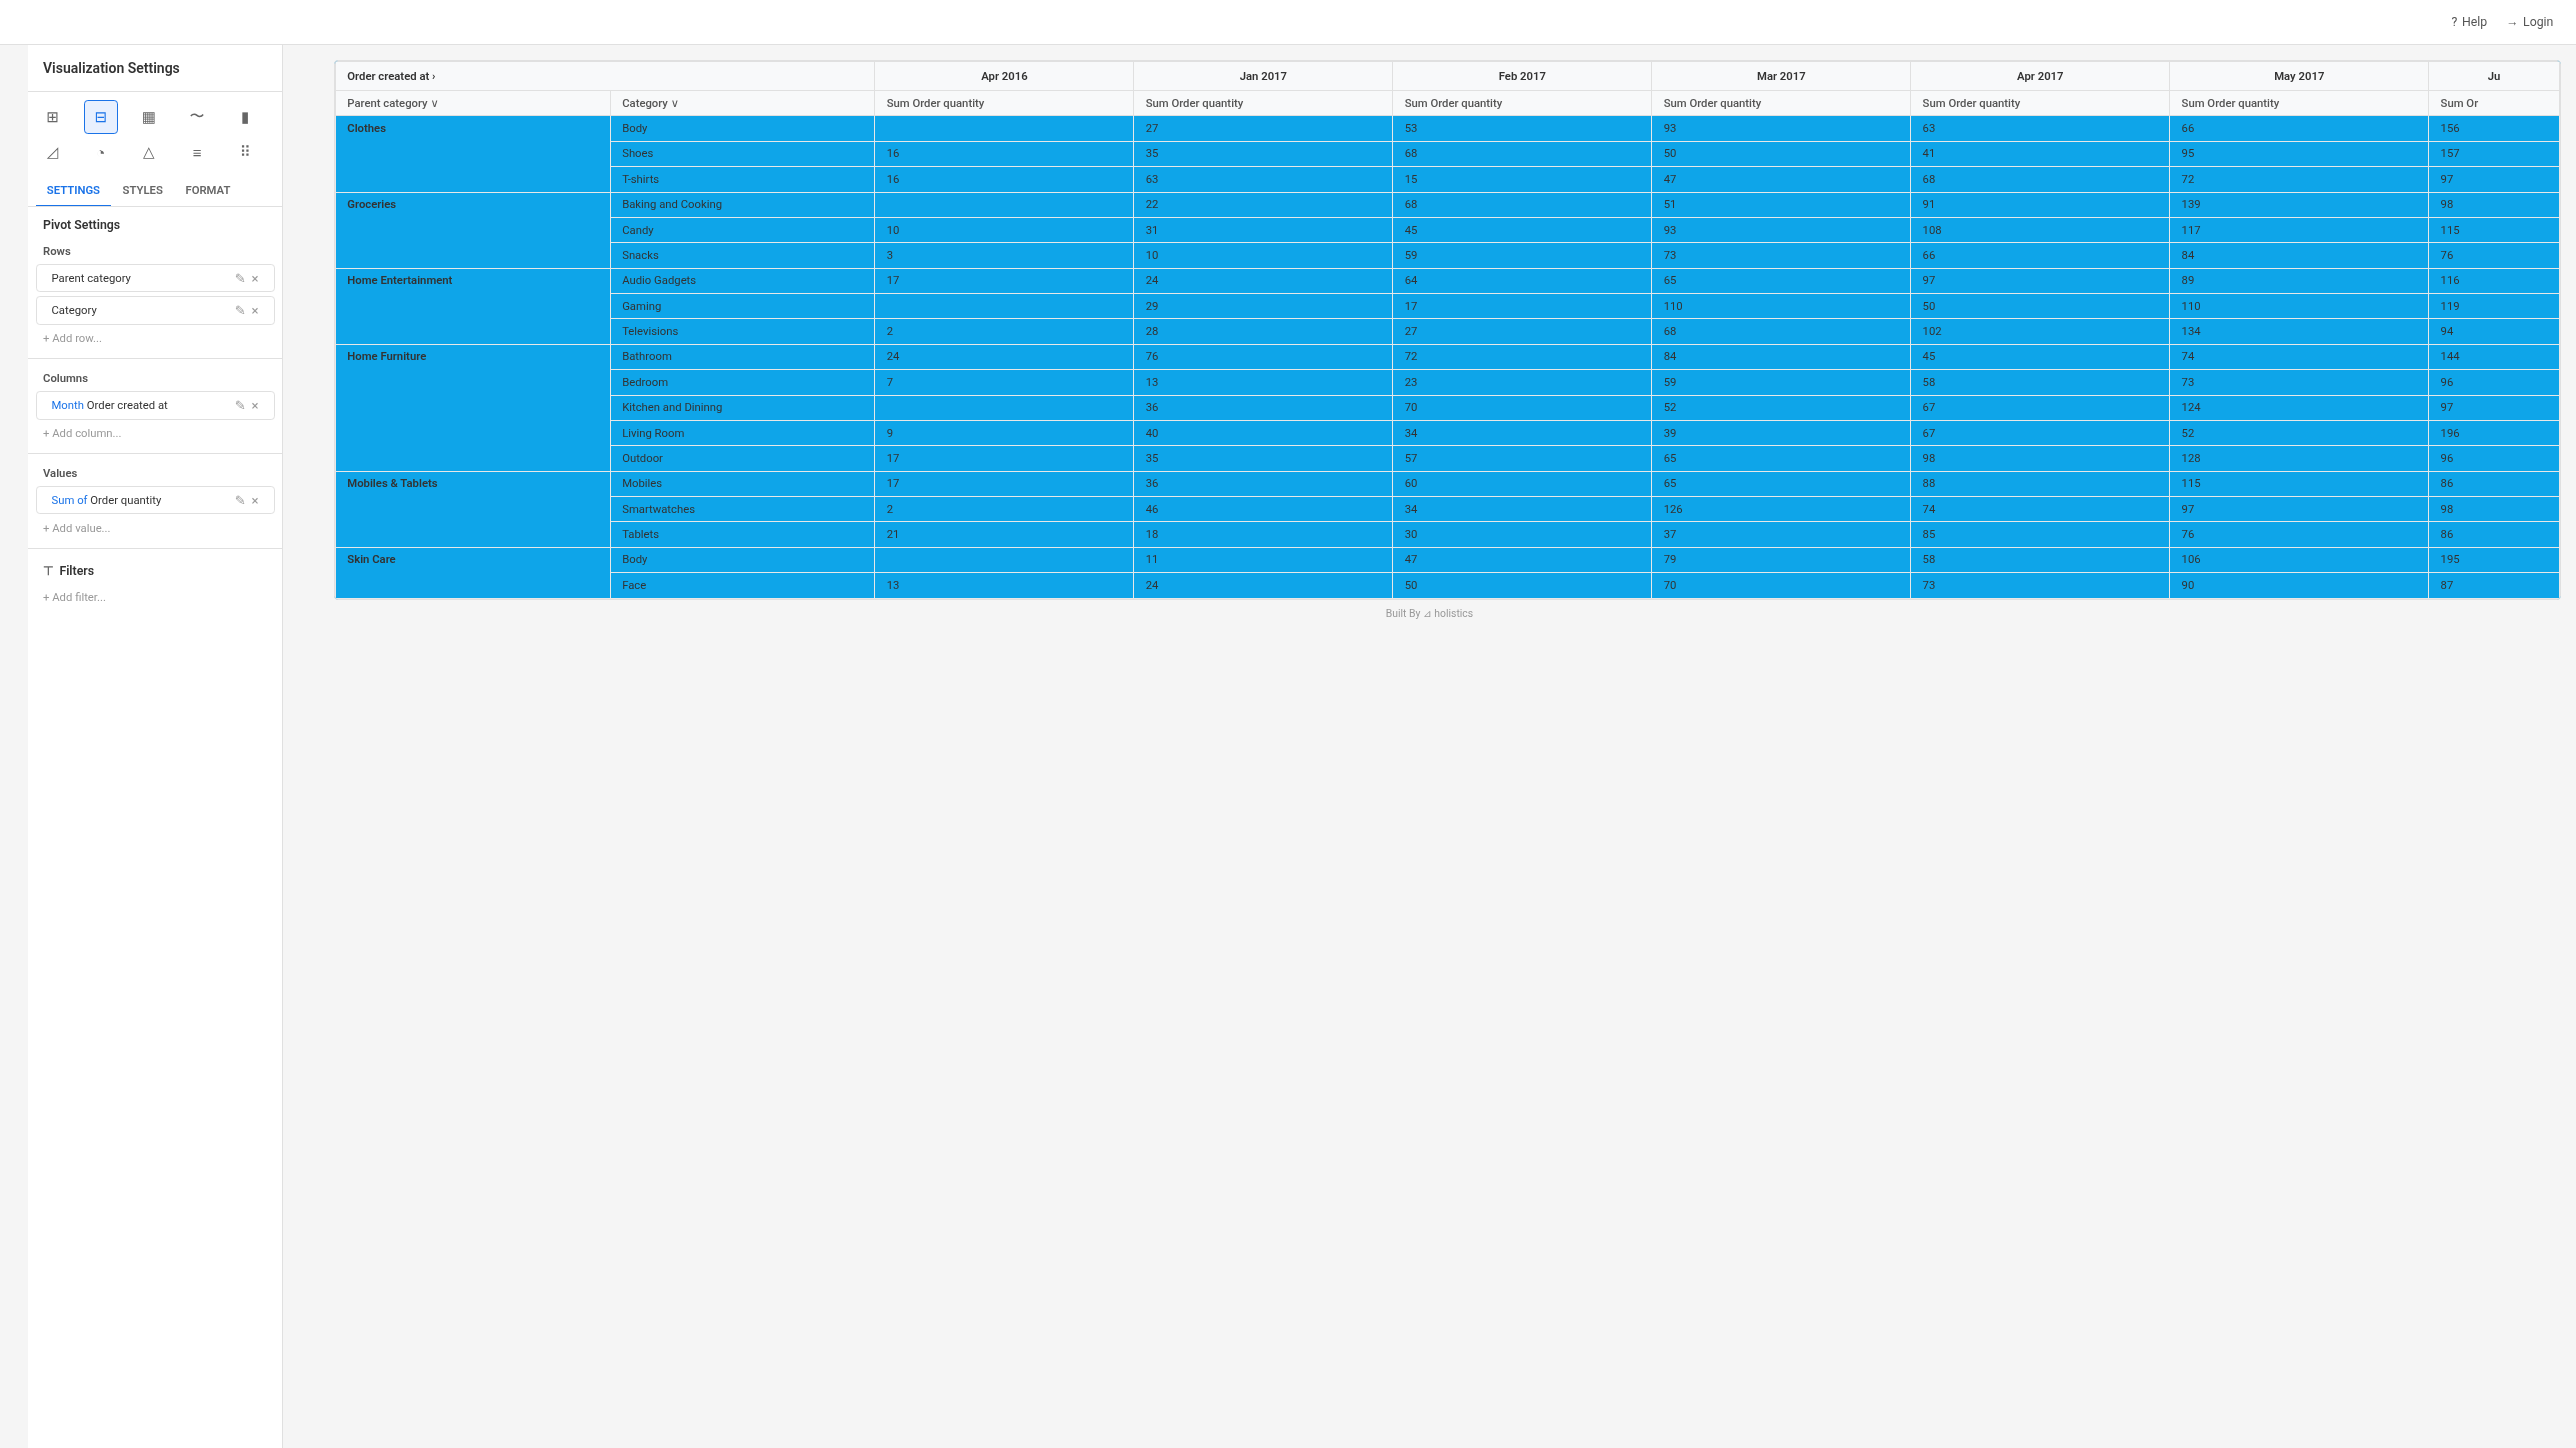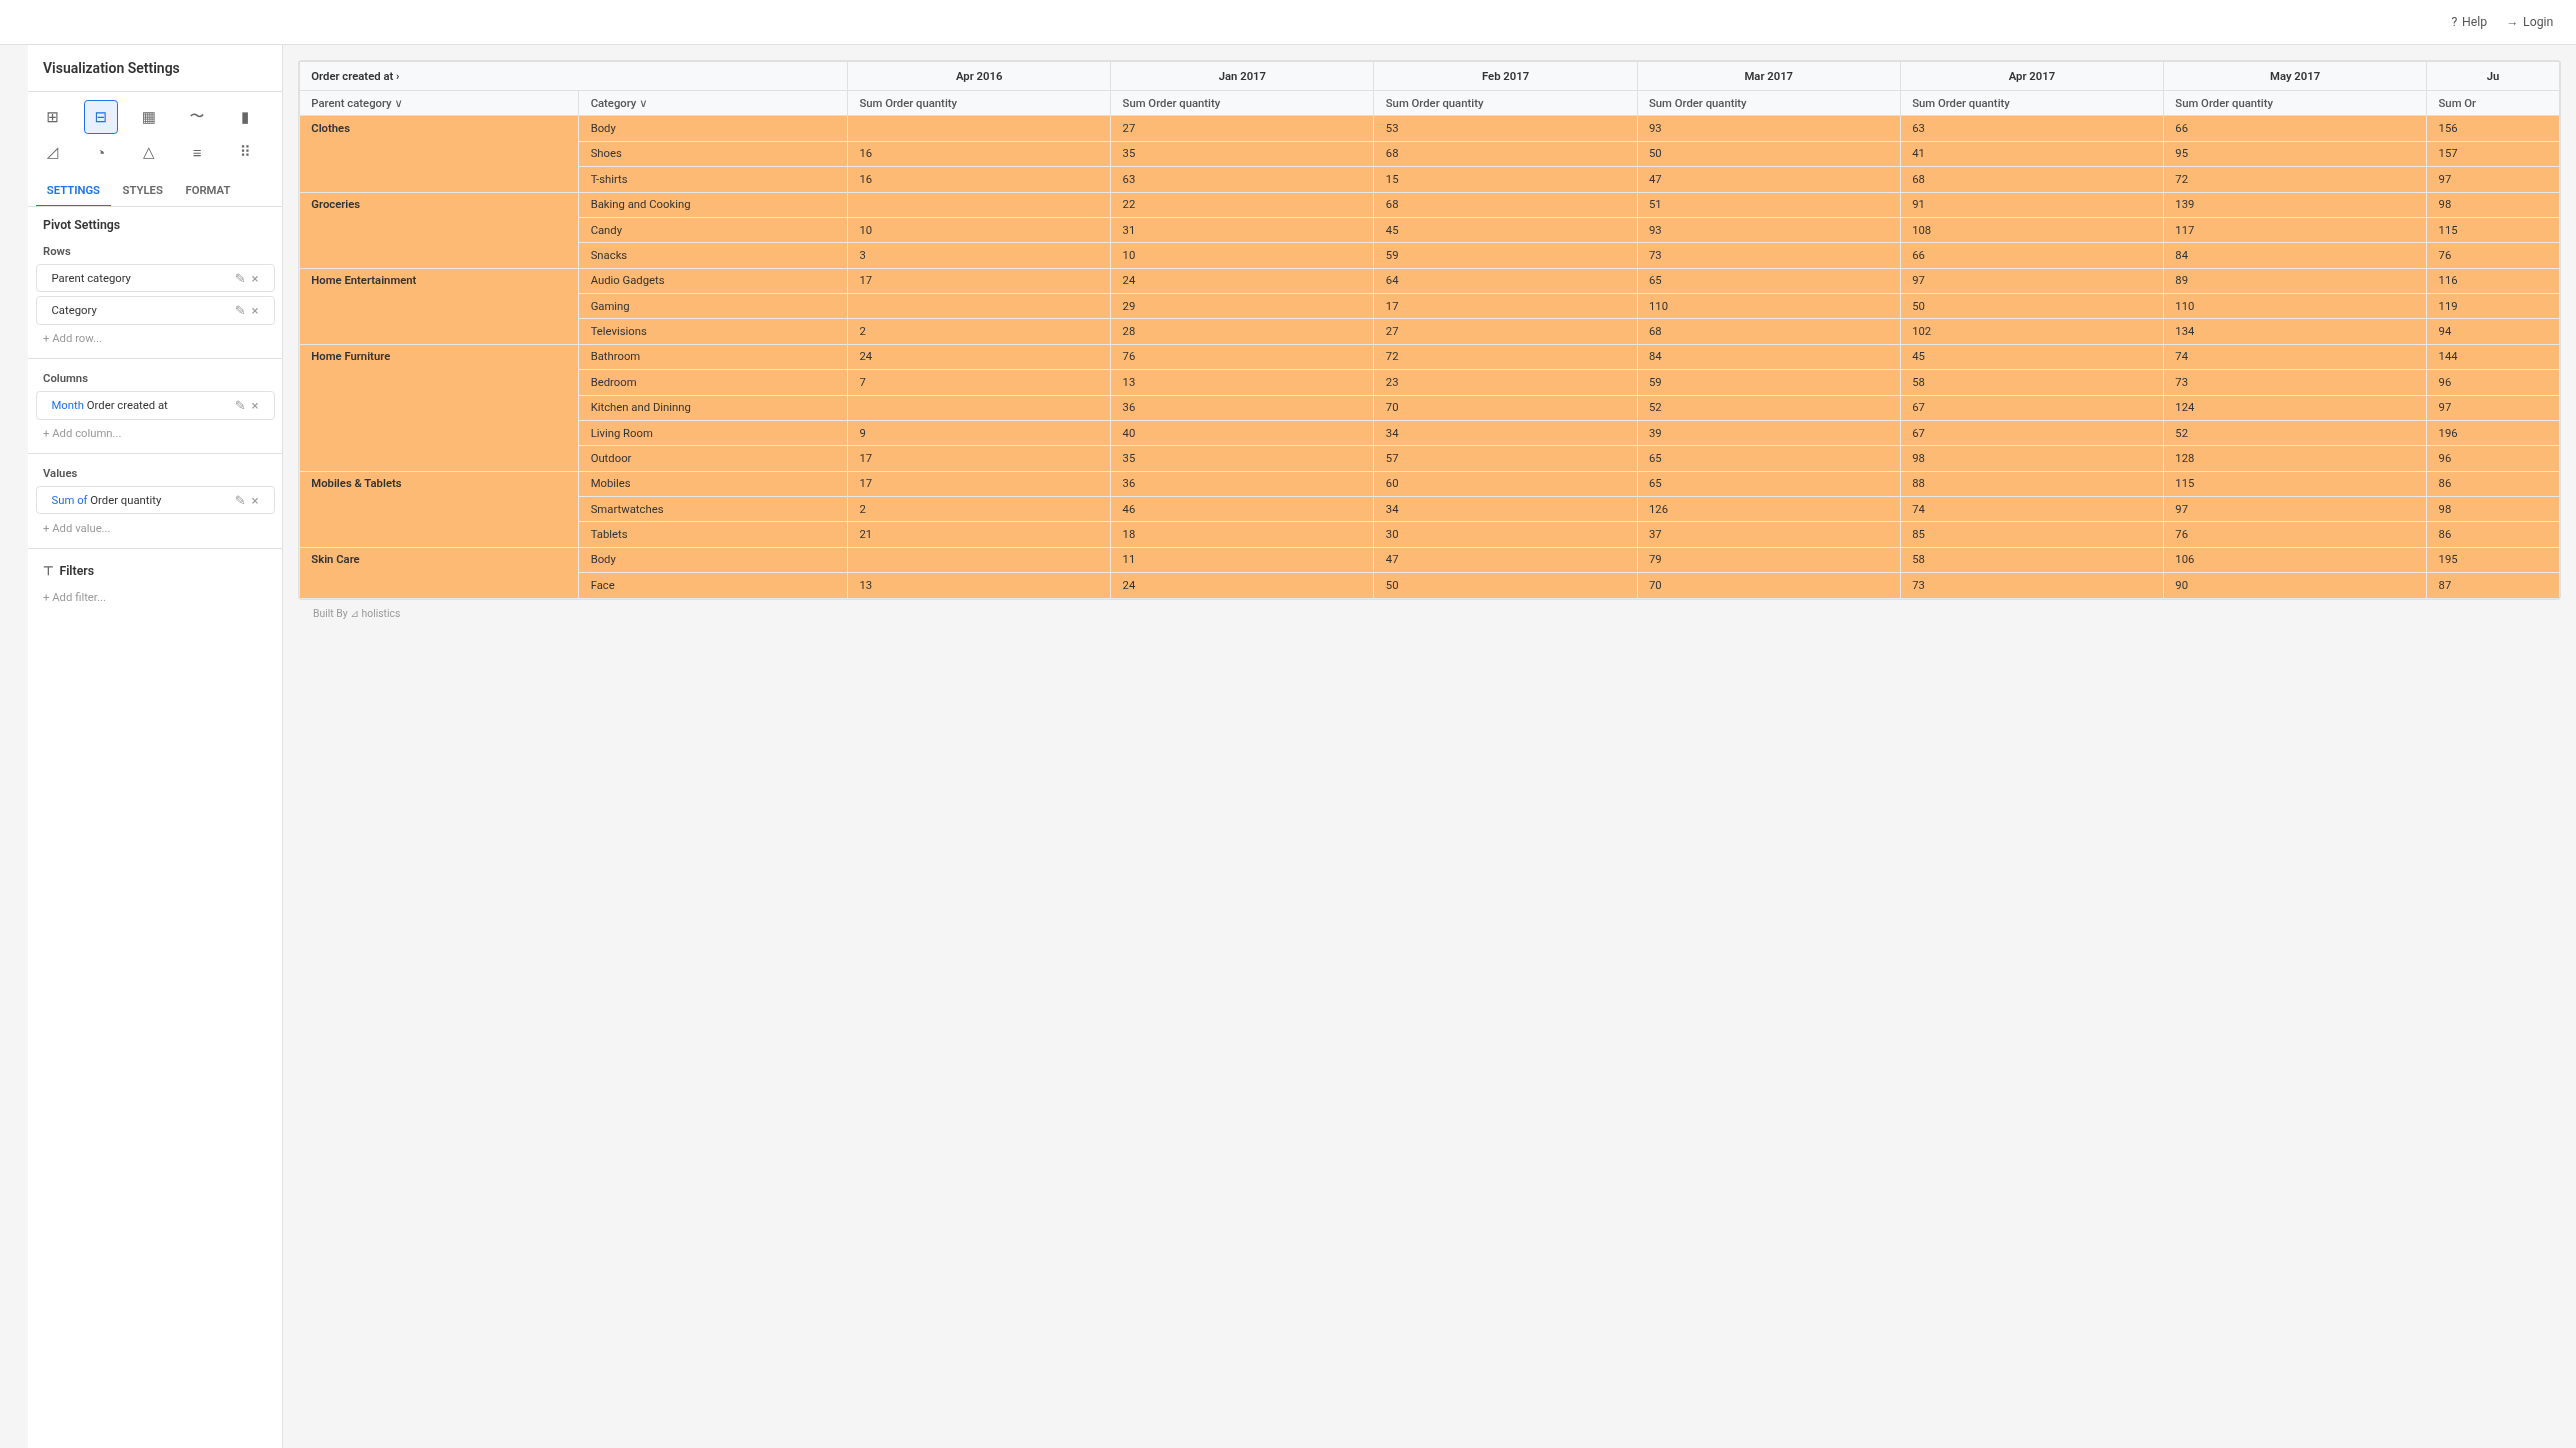--- a/index.html
+++ b/index.html
@@ -171,24 +171,25 @@
 
     .result-title {
       font-size: 15px;
       font-weight: 600;
       color: #333;
       margin-bottom: 11.3px;
     }
 
     
     .table-container {
-      background: #fdba74;
+      background: #0ea5e9;
       border: 0.9px solid #e0e0e0;
       border-radius: 3.8px;
       overflow: auto;
+      margin-left: 36px;
     }
 
     table {
       border-collapse: collapse;
       min-width: 100%;
       font-size: 11.3px;
     }
 
     .header-row-1 th {
       background: #f8f9fa;
@@ -266,21 +267,21 @@
       border: 0.9px solid #ccc;
       border-radius: 3.8px;
       padding: 3.8px 7.5px;
       background: #fff;
       cursor: pointer;
       gap: 3.8px;
     }
 
     
     .footer {
-      text-align: left;
+      text-align: center;
       padding: 7.5px 15px;
       font-size: 10.4px;
       color: #999;
     }
   </style>
 </head>
 <body>
 
 <div class="top-bar">
   <div class="top-bar-link">

